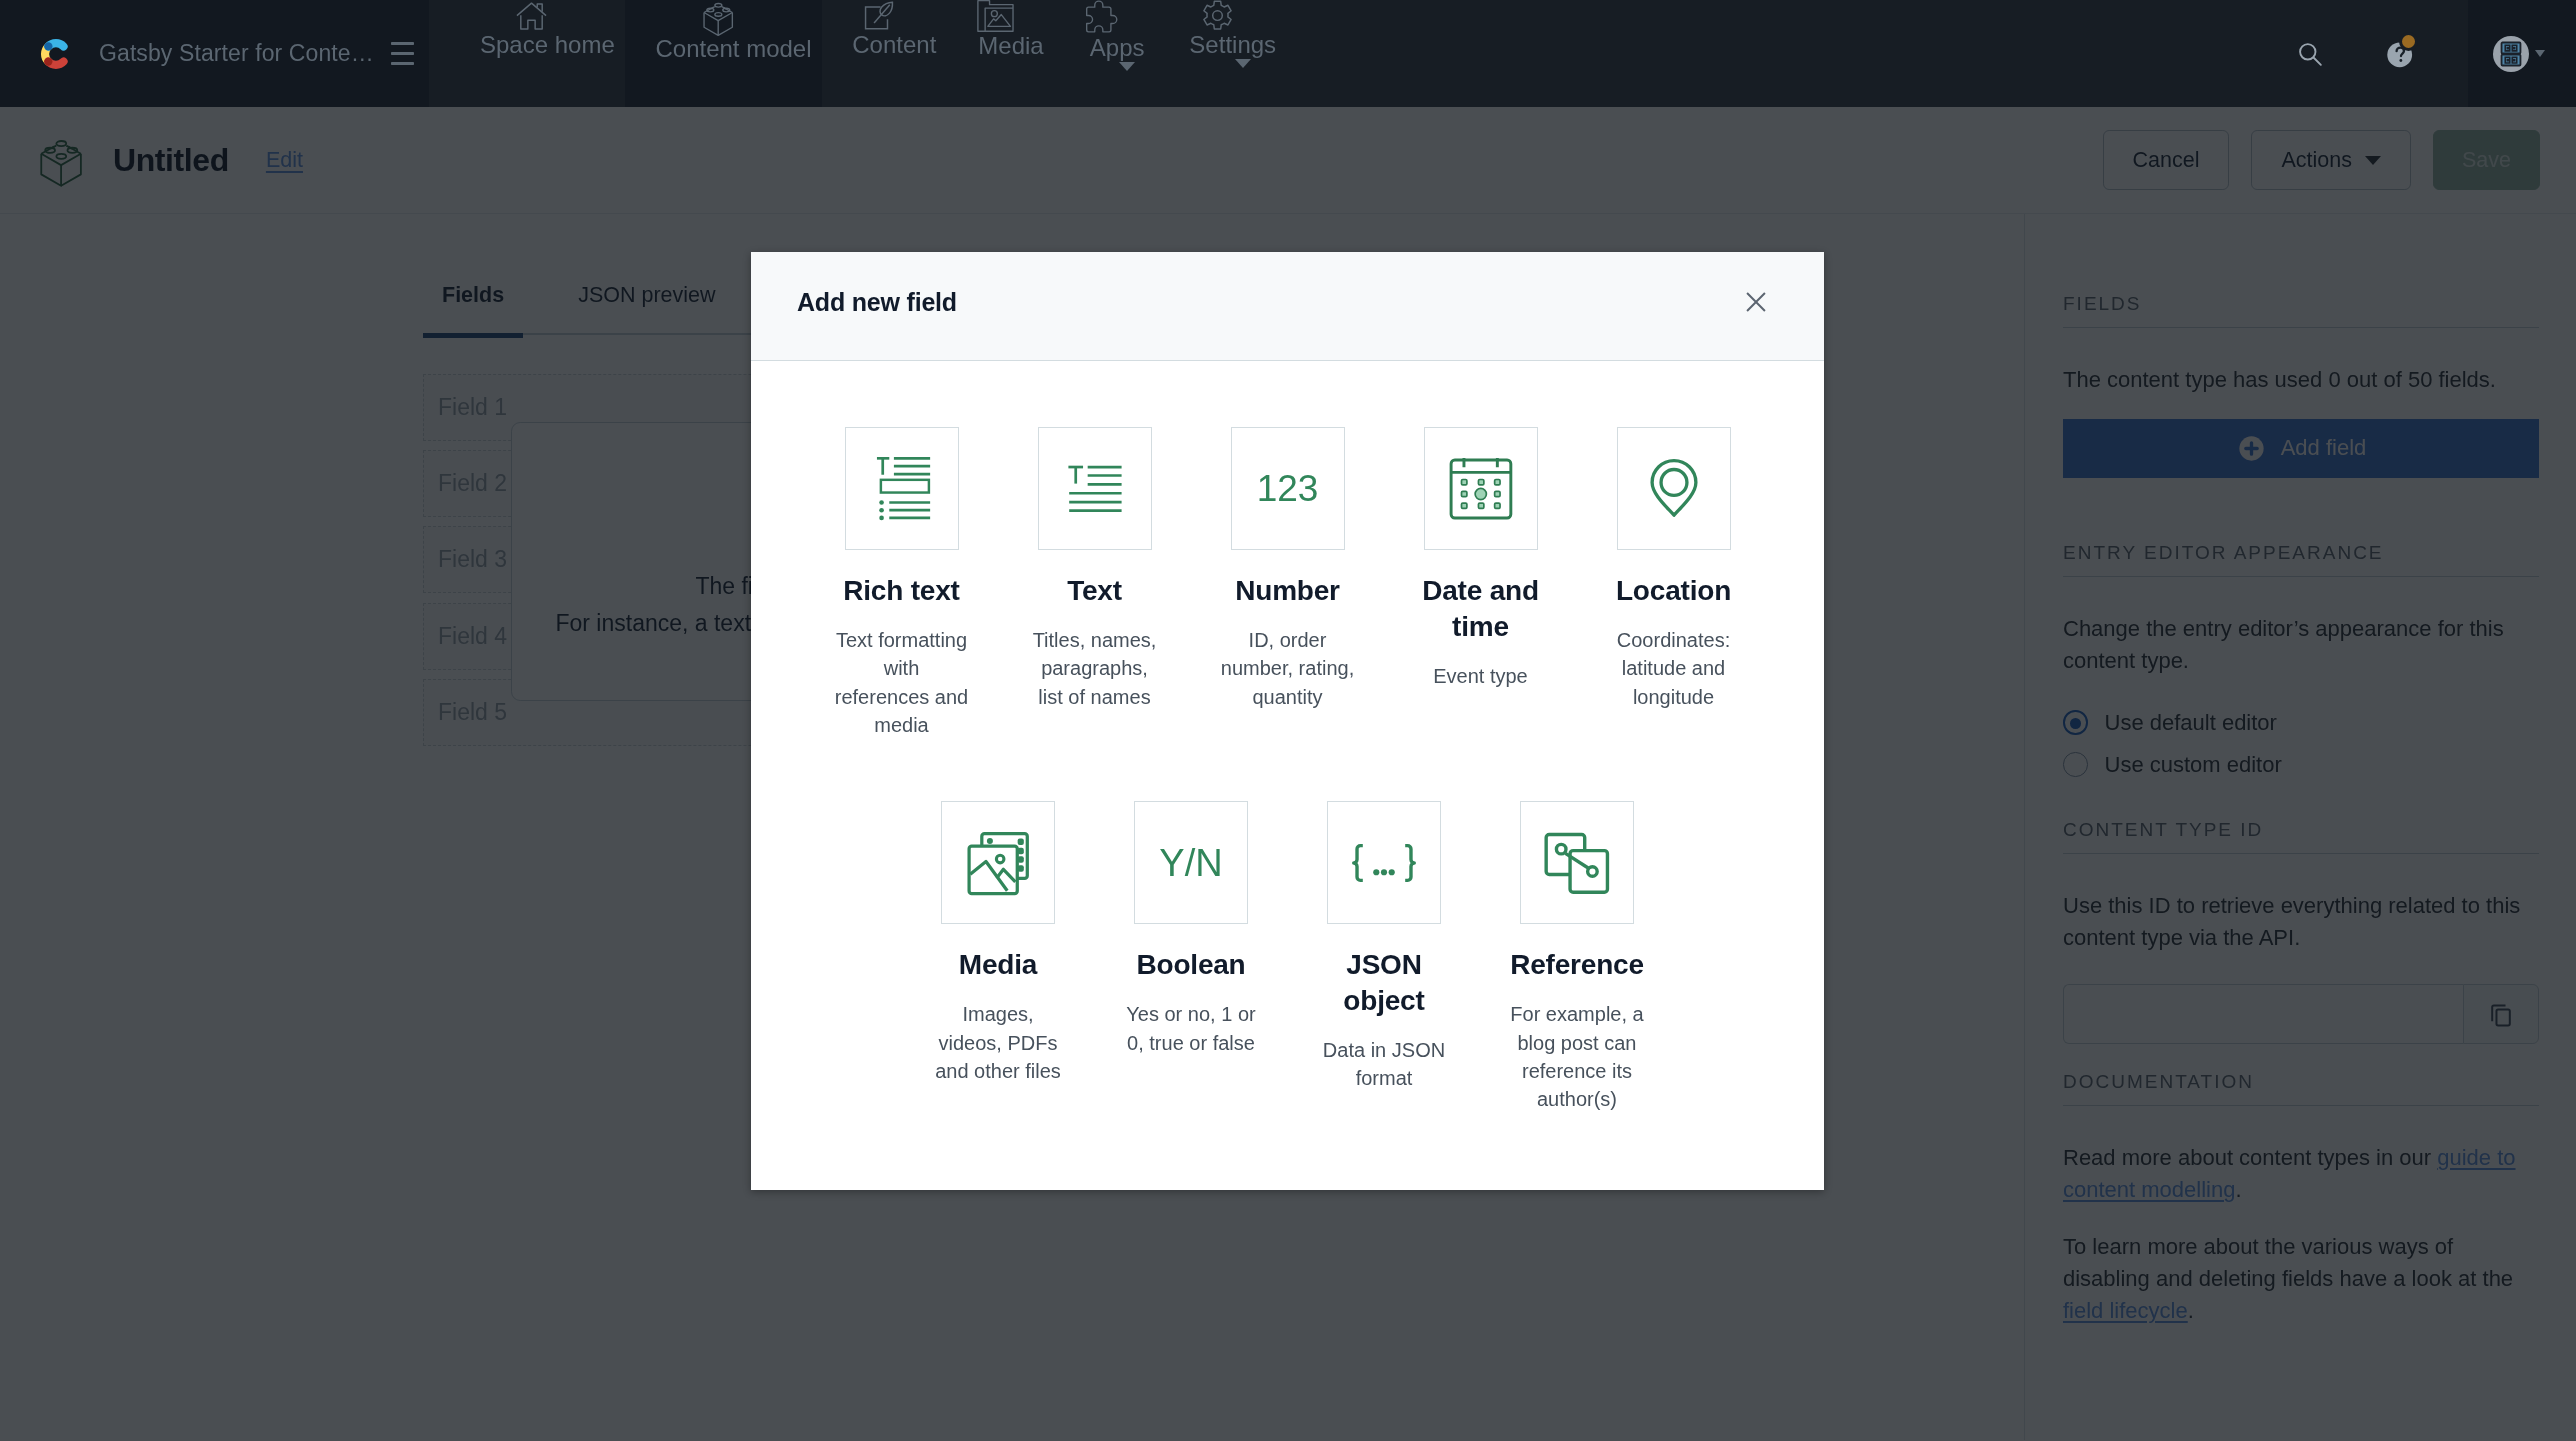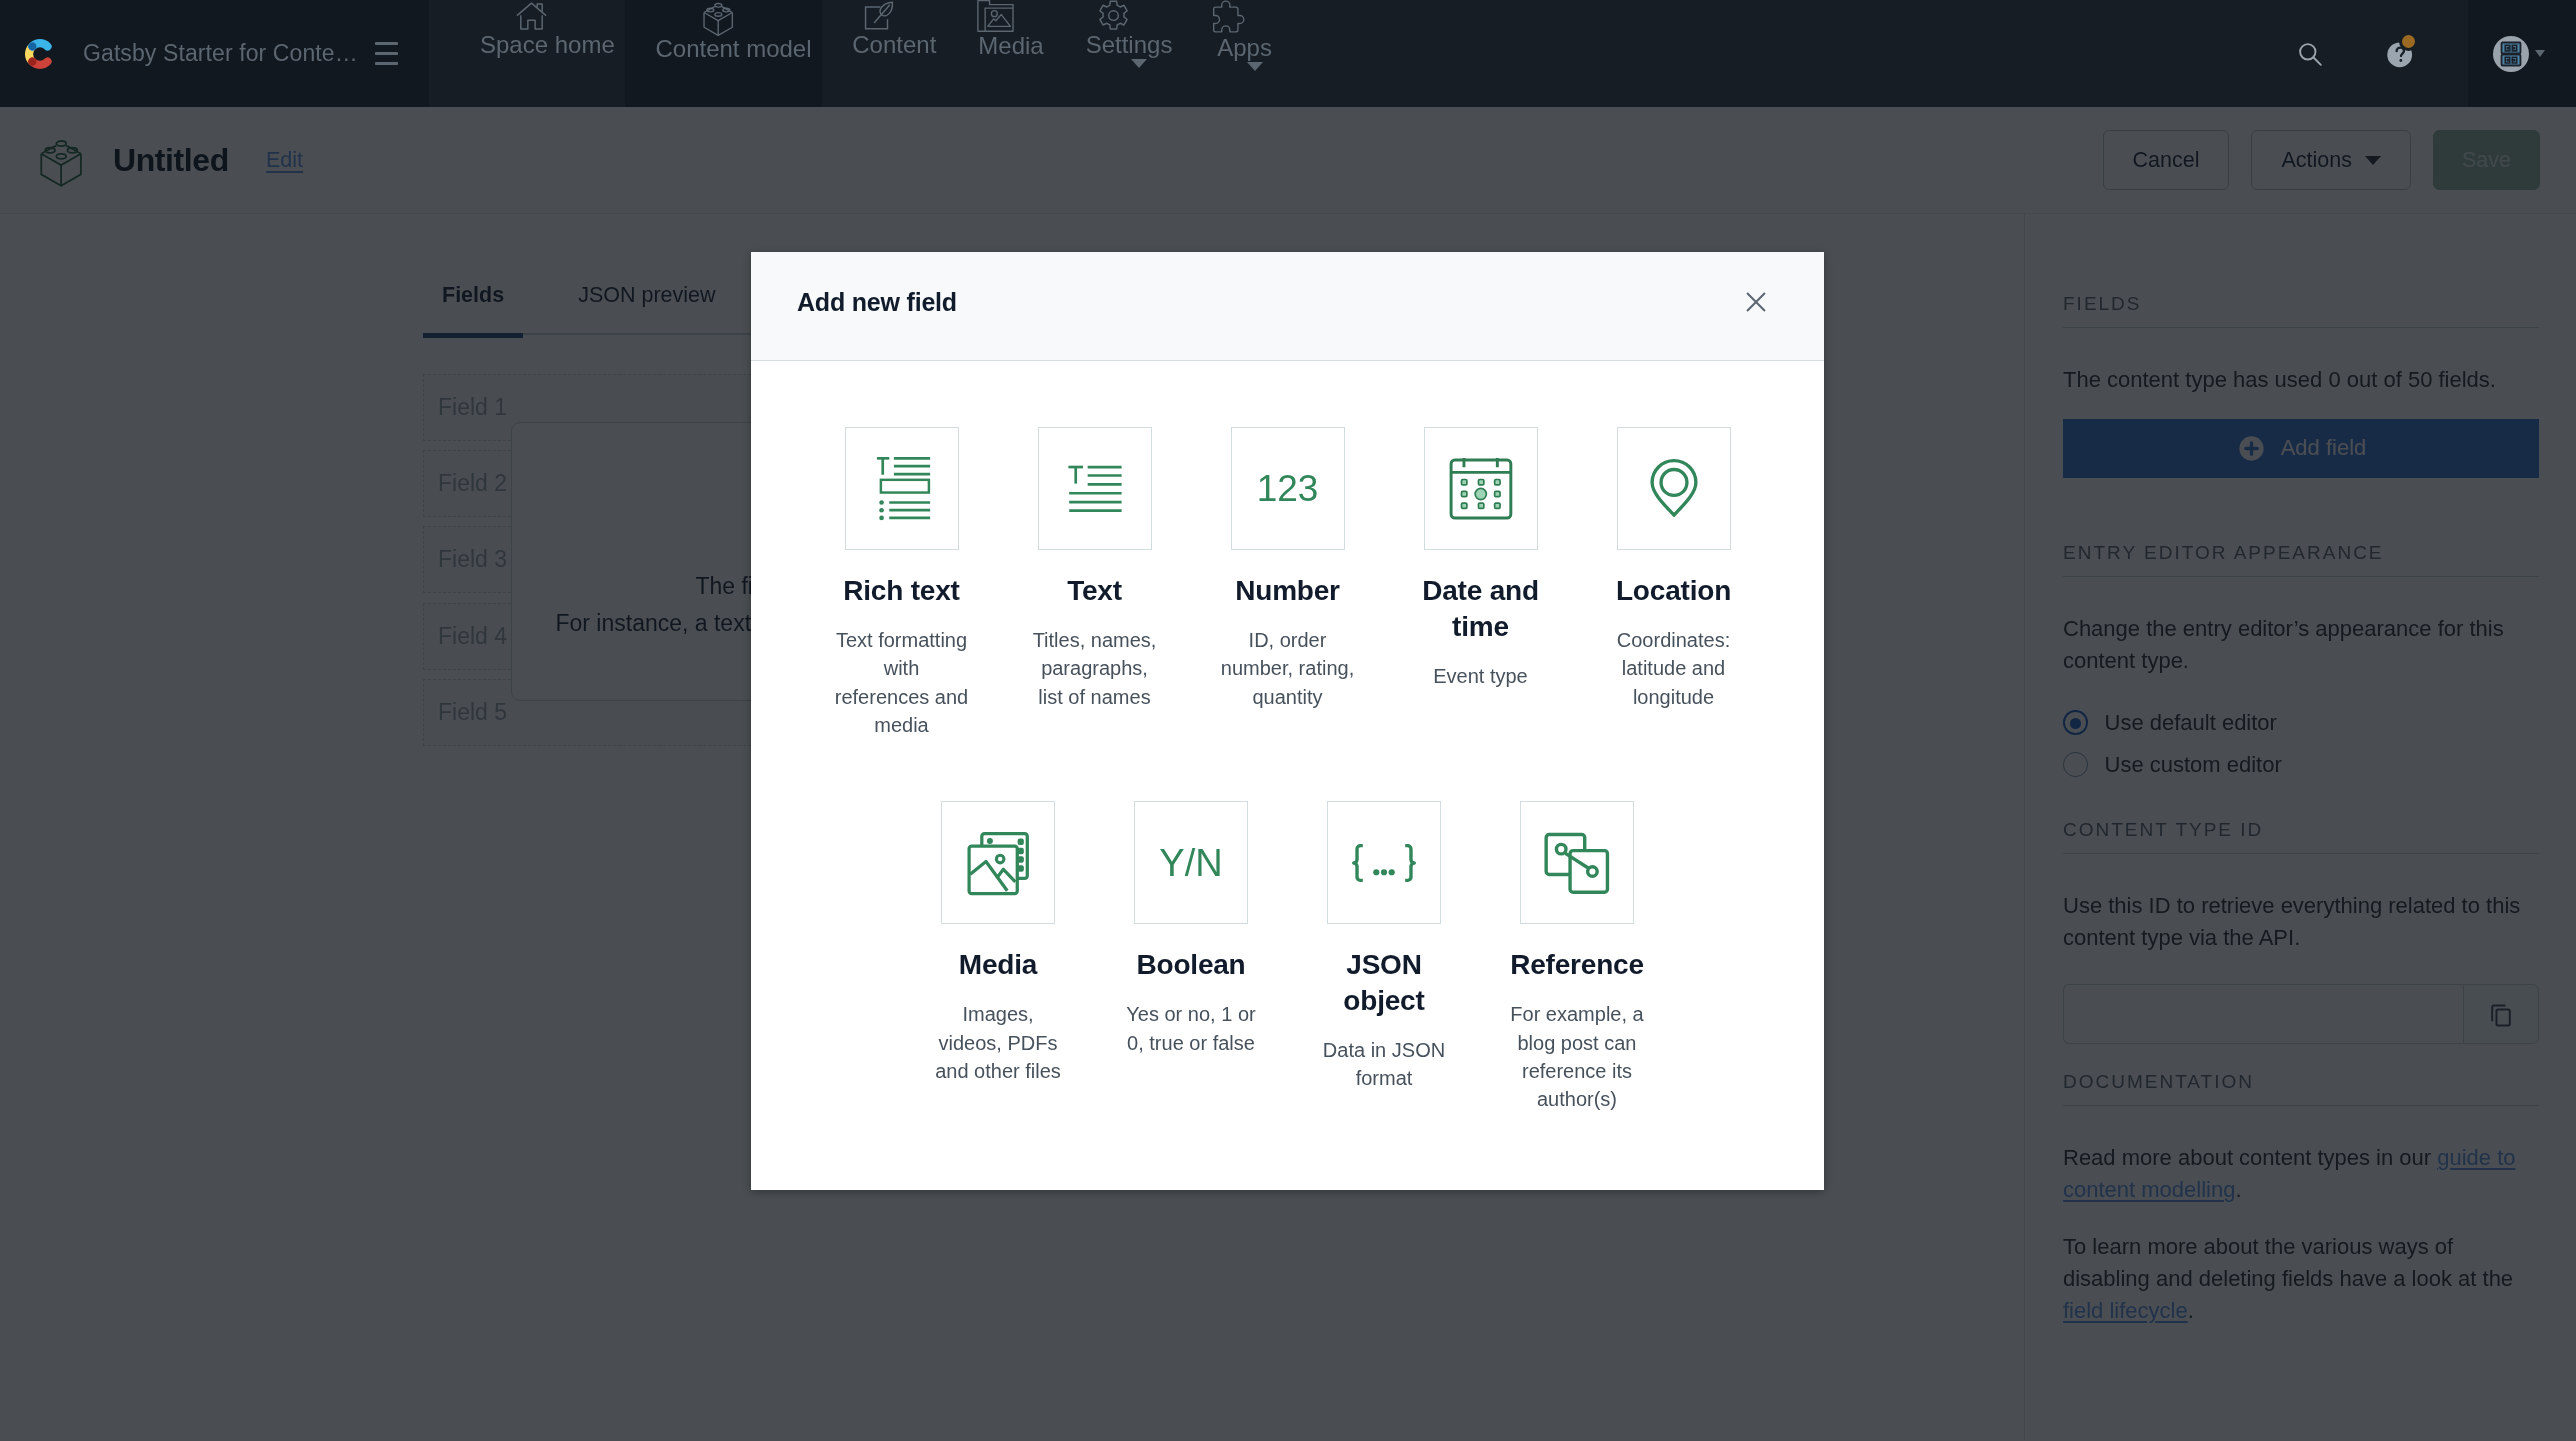--- a/index.html
+++ b/index.html
@@ -5,21 +5,21 @@
   html,body{margin:0;padding:0;}
   body{width:2576px;height:1441px;overflow:hidden;
        font-family:"Liberation Sans",sans-serif;background:#fff;
        -webkit-font-smoothing:antialiased;}
   #root{position:relative;width:2576px;height:1441px;}
 
   
   .topnav{position:absolute;left:0;top:0;width:2576px;height:107px;
           background:#171d24;display:flex;align-items:stretch;}
   .nav-left{width:429px;background:#121820;display:flex;align-items:center;
-            padding-left:20px;box-sizing:border-box;}
+            padding-left:36px;box-sizing:border-box;}
   .brand-logo{width:40px;height:40px;flex:none;}
   .brand-name{margin-left:23px;font-size:23px;color:#5b6671;letter-spacing:0.1px;
               white-space:nowrap;}
   .hamburger{margin-left:17px;width:23px;height:23px;display:flex;flex-direction:column;
              justify-content:space-between;flex:none;}
   .hamburger i{display:block;height:3.1px;background:#5b6671;border-radius:0.8px;}
 
   .nav-items{display:flex;align-items:stretch;flex:1;}
   .nav-item{display:flex;align-items:center;padding:0 10.7px 0 30px;color:#5b6671;
             font-size:24px;box-sizing:border-box;white-space:nowrap;flex-direction:column;}
@@ -180,33 +180,33 @@
         <svg class="ic media" viewBox="0 0 48 42" fill="none" stroke="#5b6671" stroke-width="1.8" stroke-linejoin="round">
           <path d="M.9 41V.9h15.3v5.2H47V41z"></path>
           <path d="M10.4 41V10.6H47"></path>
           <circle cx="22.5" cy="17.9" r="3.9"></circle>
           <path d="M13.9 34.6 21.5 24.8l2.9 2.4 7.2-8.1 12 15.5z"></path>
         </svg>
         <span>Media</span>
       </div>
 
       <div class="nav-item">
+        <svg class="ic puzzle" viewBox="0 0 42 44" fill="none" stroke="#5b6671" stroke-width="1.8" stroke-linejoin="round">
+          <path d="M11.5 9.1V6.5a5.3 5.3 0 0 1 10.6 0v2.6h8.2a2.4 2.4 0 0 1 2.4 2.4v8.5h2.4a5.3 5.3 0 0 1 0 10.6h-2.4v8.5a2.4 2.4 0 0 1-2.4 2.4h-8.2v-2.6a5.3 5.3 0 0 0-10.6 0v2.6H3.3a2.4 2.4 0 0 1-2.4-2.4v-8.5h2.4a5.3 5.3 0 0 0 0-10.6H.9v-8.5a2.4 2.4 0 0 1 2.4-2.4z"></path>
+        </svg>
+        <span>Apps</span>
+        <span class="caret"></span>
+      </div>
+
+      <div class="nav-item">
         <svg class="ic" viewBox="0 0 40 40" fill="none" stroke="#5b6671" stroke-width="1.9" stroke-linejoin="round">
           <path d="M15.9 1.6h8.2l.7 5.4c1.4.5 2.7 1.2 3.8 2l4.9-2.2 4.1 7.1-4.2 3.4a13 13 0 0 1 0 4.4l4.2 3.4-4.1 7.1-4.9-2.2c-1.1.8-2.4 1.5-3.8 2l-.7 5.4h-8.2l-.7-5.4c-1.4-.5-2.7-1.2-3.8-2l-4.9 2.2-4.1-7.1 4.2-3.4a13 13 0 0 1 0-4.4L2.4 13.9l4.1-7.1 4.9 2.2c1.1-.8 2.4-1.5 3.8-2z"></path>
           <circle cx="20" cy="20.1" r="6.2"></circle>
         </svg>
         <span>Settings</span>
-        <span class="caret"></span>
-      </div>
-
-      <div class="nav-item">
-        <svg class="ic puzzle" viewBox="0 0 42 44" fill="none" stroke="#5b6671" stroke-width="1.8" stroke-linejoin="round">
-          <path d="M11.5 9.1V6.5a5.3 5.3 0 0 1 10.6 0v2.6h8.2a2.4 2.4 0 0 1 2.4 2.4v8.5h2.4a5.3 5.3 0 0 1 0 10.6h-2.4v8.5a2.4 2.4 0 0 1-2.4 2.4h-8.2v-2.6a5.3 5.3 0 0 0-10.6 0v2.6H3.3a2.4 2.4 0 0 1-2.4-2.4v-8.5h2.4a5.3 5.3 0 0 0 0-10.6H.9v-8.5a2.4 2.4 0 0 1 2.4-2.4z"></path>
-        </svg>
-        <span>Apps</span>
         <span class="caret"></span>
       </div>
 
       <div class="nav-right">
         <div class="nav-icon-btn">
           <svg viewBox="0 0 24 24" width="28" height="28" fill="none" stroke="#9aa5af" stroke-width="1.6" stroke-linecap="round">
             <circle cx="10.1" cy="10.1" r="6.6"></circle>
               <path d="M15 15 21.3 21.3"></path>
           </svg>
         </div>

